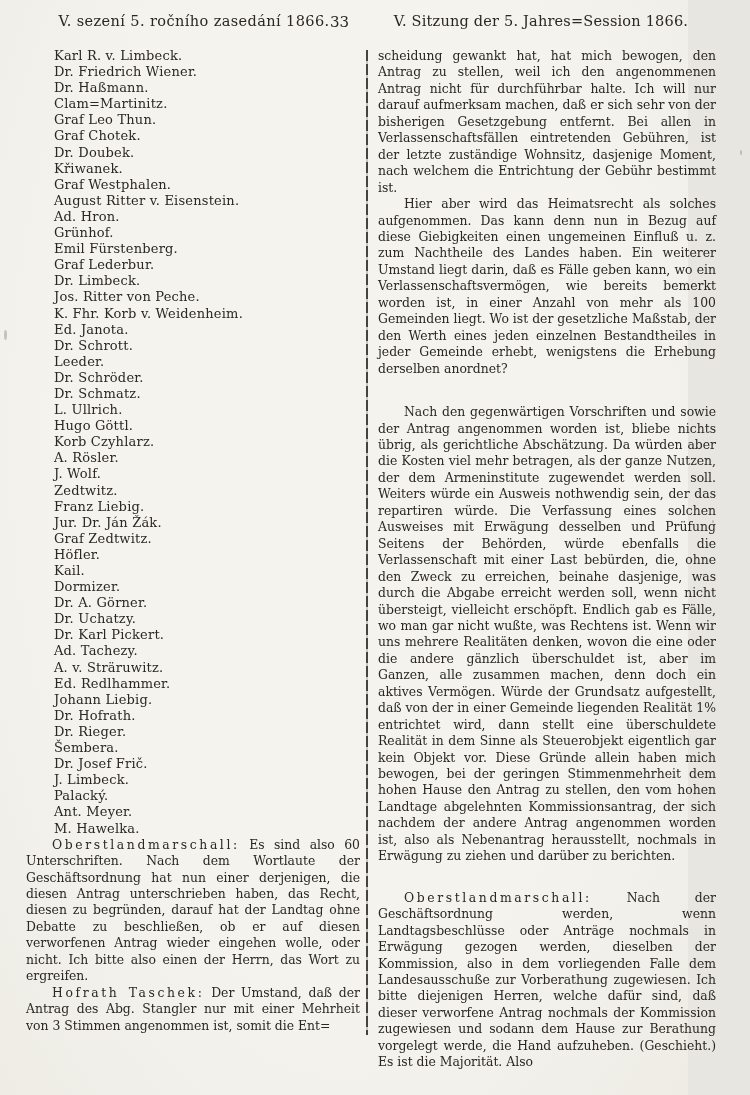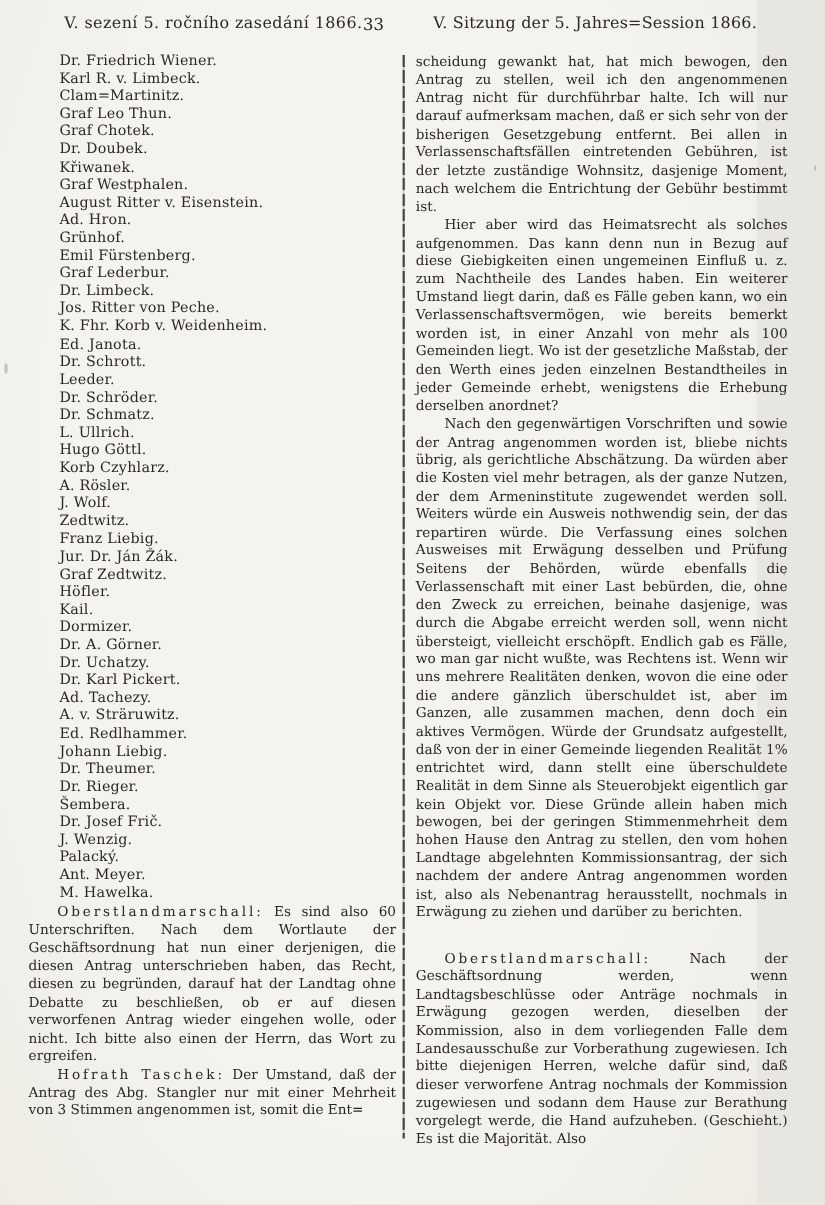--- a/index.html
+++ b/index.html
@@ -48,21 +48,21 @@
     text-align: left;
   }
   .col p {
     margin: 0;
     font-size: 12.4px;
     line-height: 16.45px;
     text-indent: 26px;
     text-align: justify;
   }
   .col-right p:nth-of-type(1) { text-indent: 0; }   
-  .col-right p:nth-of-type(3) { } 
+  .col-right p:nth-of-type(3) { margin-top: 27px; } 
   .col-right p:nth-of-type(4) { margin-top: 25px; }
   .speaker { letter-spacing: 2.6px; }
   
   .speck { position: absolute; background: rgba(60,55,50,0.25); border-radius: 50%; }
   .speck.s1 { left: 4px;   top: 330px;  width: 3px; height: 10px; }
   .speck.s2 { left: 712px; top: 520px;  width: 2px; height: 3px;  }
   .speck.s3 { left: 740px; top: 150px;  width: 2px; height: 5px;  }
 </style>
 </head>
 <body>
@@ -72,22 +72,23 @@
   <div class="header">
     <div class="header-left">V. sezení 5. ročního zasedání 1866.</div>
     <div class="header-num">33</div>
     <div class="header-right">V. Sitzung der 5. Jahres=Session 1866.</div>
   </div>
 
   <div class="divider"></div>
 
   <div class="col col-left">
     <ul class="names">
+        <li>Karl R. v. Limbeck.</li>
         <li>Dr. Friedrich Wiener.</li>
-        <li>Karl R. v. Limbeck.</li>
+        <li>Dr. Haßmann.</li>
         <li>Clam=Martinitz.</li>
         <li>Graf Leo Thun.</li>
         <li>Graf Chotek.</li>
         <li>Dr. Doubek.</li>
         <li>Křiwanek.</li>
         <li>Graf Westphalen.</li>
         <li>August Ritter v. Eisenstein.</li>
         <li>Ad. Hron.</li>
         <li>Grünhof.</li>
         <li>Emil Fürstenberg.</li>
@@ -112,25 +113,25 @@
         <li>Höfler.</li>
         <li>Kail.</li>
         <li>Dormizer.</li>
         <li>Dr. A. Görner.</li>
         <li>Dr. Uchatzy.</li>
         <li>Dr. Karl Pickert.</li>
         <li>Ad. Tachezy.</li>
         <li>A. v. Sträruwitz.</li>
         <li>Ed. Redlhammer.</li>
         <li>Johann Liebig.</li>
-        <li>Dr. Theumer.</li>
+        <li>Dr. Hofrath.</li>
         <li>Dr. Rieger.</li>
         <li>Šembera.</li>
         <li>Dr. Josef Frič.</li>
-        <li>J. Wenzig.</li>
+        <li>J. Limbeck.</li>
         <li>Palacký.</li>
         <li>Ant. Meyer.</li>
         <li>M. Hawelka.</li>
       </ul>
     <div>
         <p><span class="speaker">Oberstlandmarschall:</span> Es sind also 60 Unterschriften. Nach dem Wortlaute der Geschäftsordnung hat nun einer derjenigen, die diesen Antrag unterschrieben haben, das Recht, diesen zu begründen, darauf hat der Landtag ohne Debatte zu beschließen, ob er auf diesen verworfenen Antrag wieder eingehen wolle, oder nicht. Ich bitte also einen der Herrn, das Wort zu ergreifen.</p>
         <p><span class="speaker">Hofrath Taschek:</span> Der Umstand, daß der Antrag des Abg. Stangler nur mit einer Mehrheit von 3 Stimmen angenommen ist, somit die Ent=</p>
       </div>
   </div>
 

